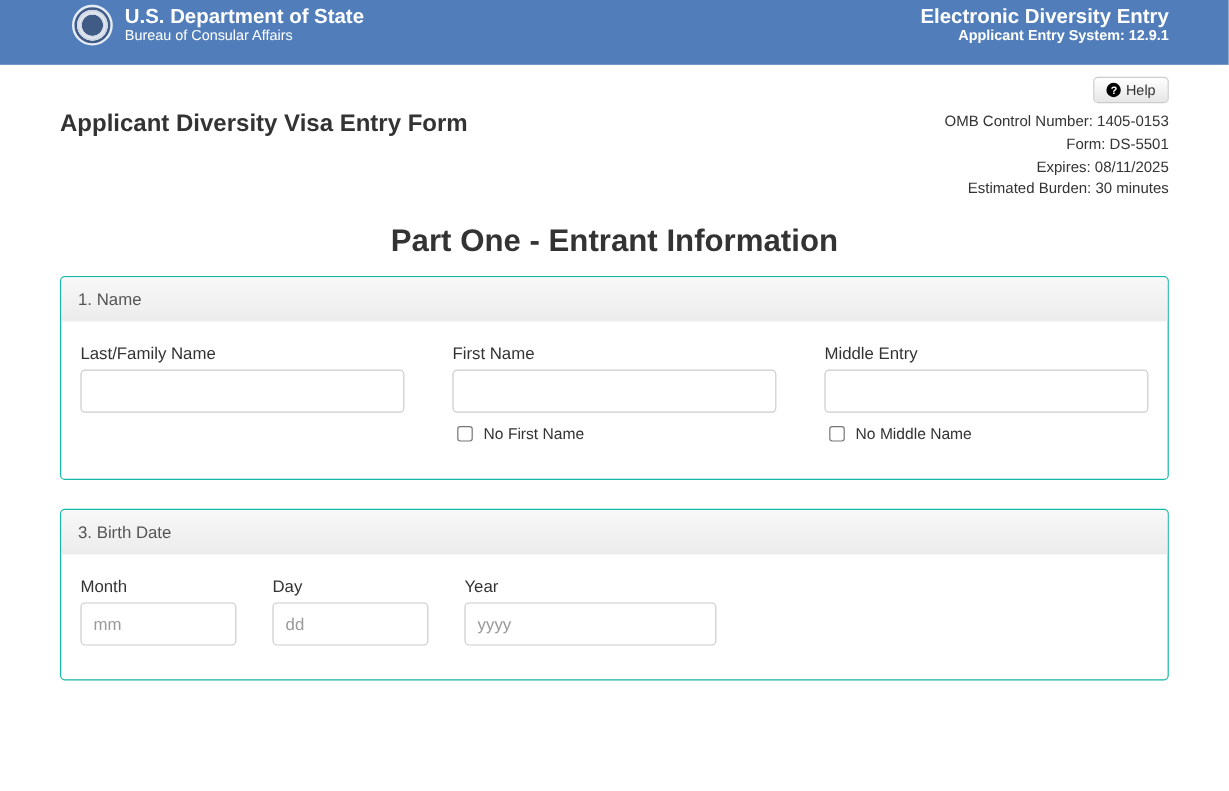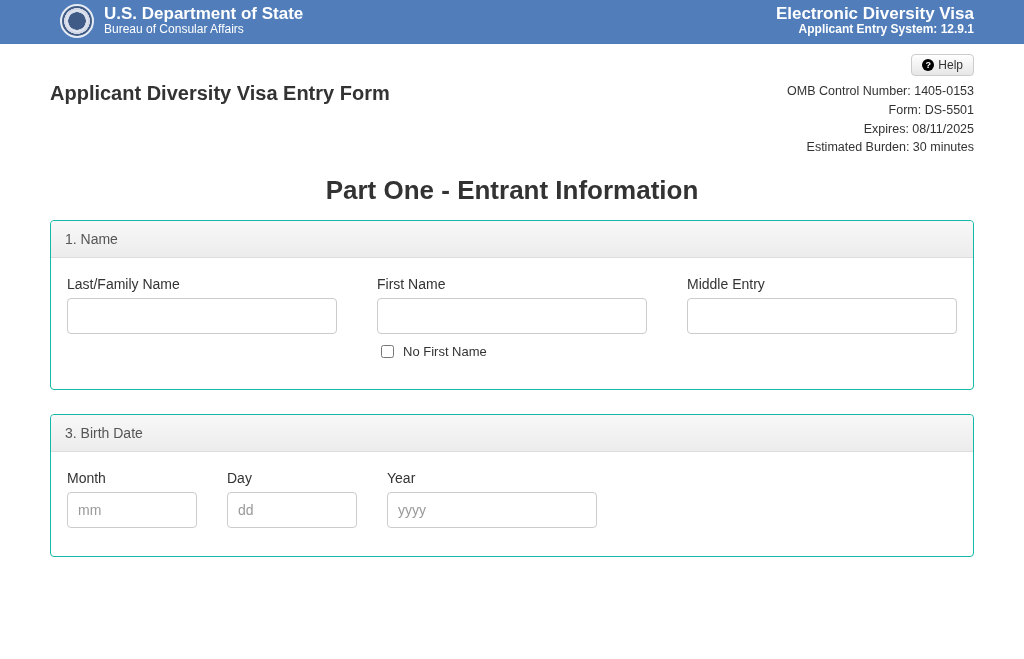--- a/index.html
+++ b/index.html
@@ -3,21 +3,21 @@
 <meta charset="utf-8">
 <style>
   * { box-sizing: border-box; }
   html, body { margin: 0; padding: 0; font-family: "Helvetica Neue", Helvetica, Arial, sans-serif; background: #fff; color: #333; }
   .topbar {
     background: #517ebb;
     color: #fff;
     display: flex;
     align-items: center;
     justify-content: space-between;
-    padding: 4px 50px 6px 60px;
+    padding: 4px 50px 16px 60px;
   }
   .brand { display: flex; align-items: center; gap: 10px; }
   .seal {
     width: 34px; height: 34px; border-radius: 50%;
     background: radial-gradient(circle at 50% 50%, #405c86 0 40%, #d0d7e6 42% 60%, #405c86 62% 100%);
     border: 2px solid #e6ecf5;
     flex-shrink: 0;
     position: relative;
   }
   .seal::after{
@@ -89,21 +89,21 @@
 
 <div class="topbar">
   <div class="brand">
     <div class="seal"></div>
     <div class="brand-text">
       <div class="line1">U.S. Department of State</div>
       <div class="line2">Bureau of Consular Affairs</div>
     </div>
   </div>
   <div class="system-text">
-    <div class="sys1">Electronic Diversity Visa</div>
+    <div class="sys1">Electronic Diversity Entry</div>
     <div class="sys2">Applicant Entry System: 12.9.1</div>
   </div>
 </div>
 
 <div class="page">
 
   <div class="help-row">
     <button class="help-btn">
       <span class="qcircle">?</span>
       <span>Help</span>
@@ -134,20 +134,24 @@
           <label class="field-label">First Name</label>
           <input class="text" type="text" value="" style="">
           <div class="cb-row">
             <input type="checkbox" style="">
             <span>No First Name</span>
           </div>
         </div>
         <div class="col">
           <label class="field-label">Middle Entry</label>
           <input class="text" type="text" value="" style="">
+          <div class="cb-row">
+            <input type="checkbox" style="">
+            <span>No Middle Name</span>
+          </div>
         </div>
       </div>
     </div>
   </div>
 
 
   <div class="panel">
     <div class="panel-heading">3. Birth Date</div>
     <div class="panel-body">
       <div class="date-row">

